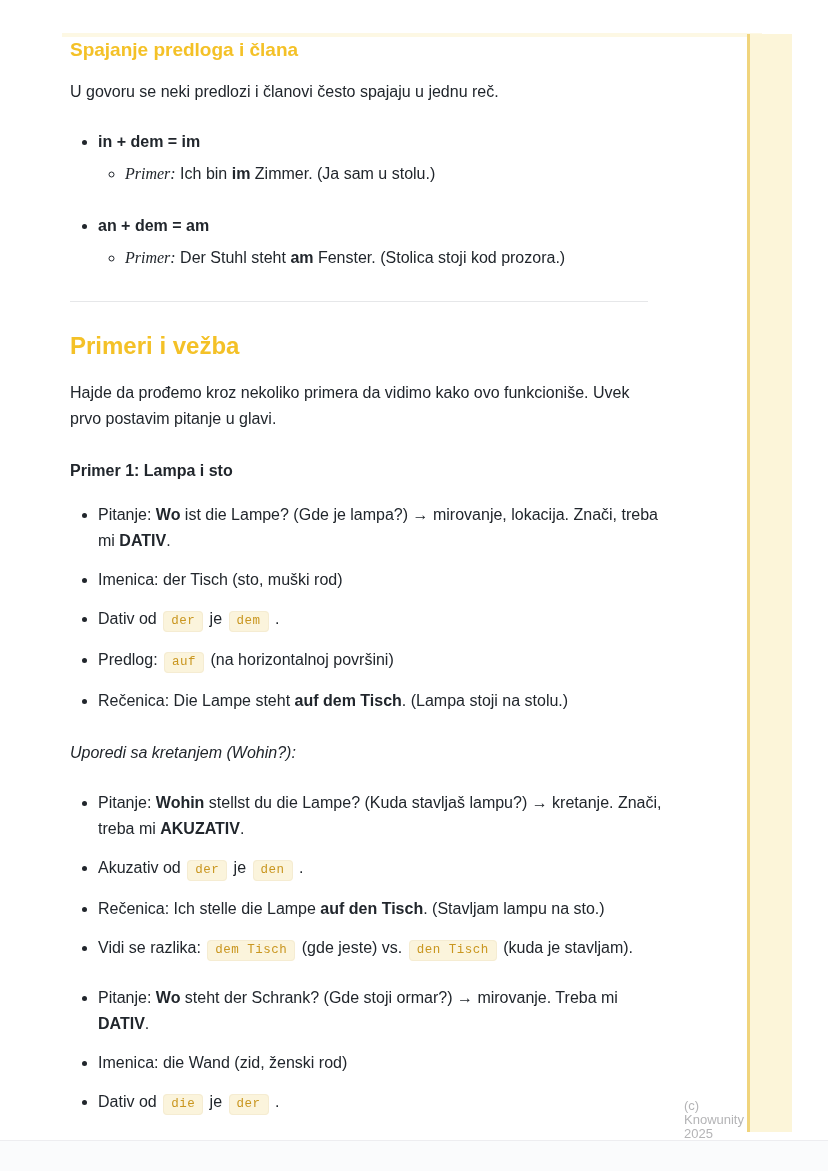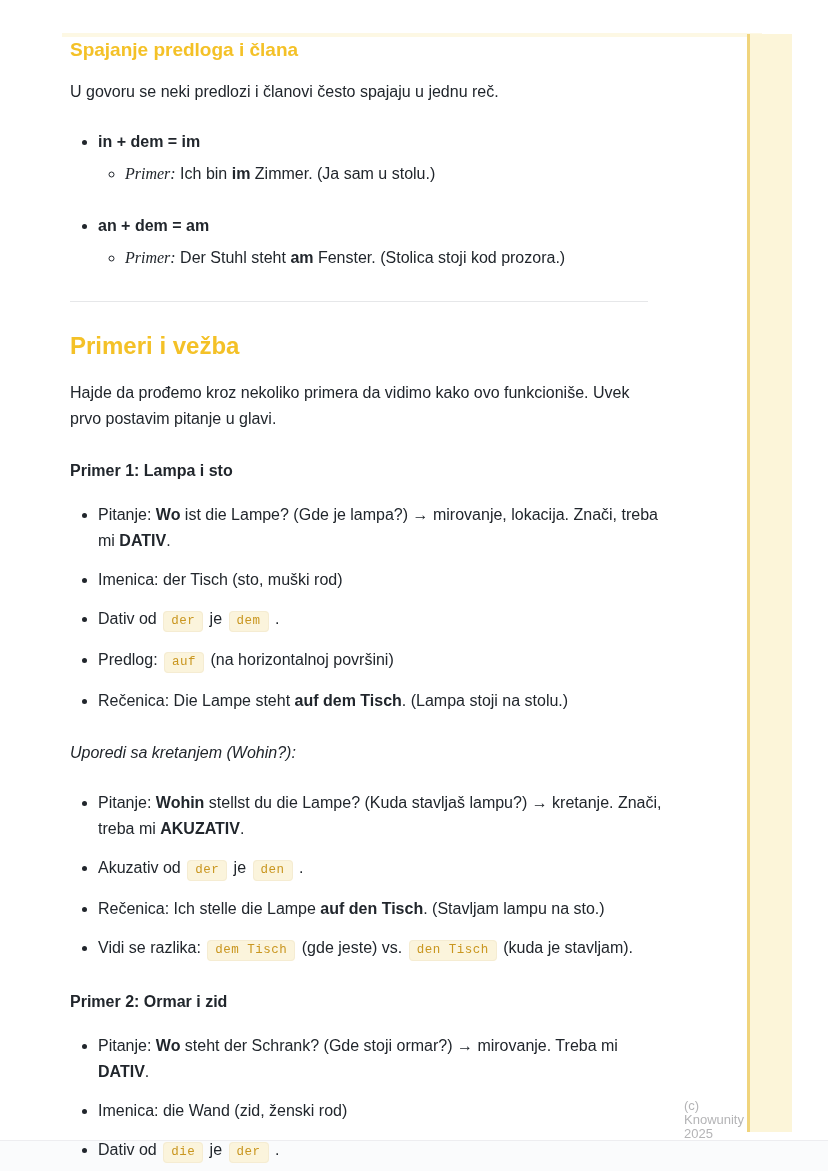--- a/index.html
+++ b/index.html
@@ -154,21 +154,20 @@
 
     <p class="note">Uporedi sa kretanjem (Wohin?):</p>
 
     <ul class="blist">
       <li><span>Pitanje: </span><span class="b">Wohin</span><span> stellst du die Lampe? (Kuda stavljaš lampu?) → kretanje. Znači, treba mi </span><span class="b">AKUZATIV</span><span>.</span></li>
       <li><span>Akuzativ od </span><span class="code">der</span><span> je </span><span class="code">den</span><span> .</span></li>
       <li><span>Rečenica: Ich stelle die Lampe </span><span class="b">auf den Tisch</span><span>. (Stavljam lampu na sto.)</span></li>
       <li><span>Vidi se razlika: </span><span class="code">dem Tisch</span><span> (gde jeste) vs. </span><span class="code">den Tisch</span><span> (kuda je stavljam).</span></li>
     </ul>
 
-    <h4 class="primer-title">Primer 2: Ormar i zid</h4>
 
     <ul class="blist">
       <li><span>Pitanje: </span><span class="b">Wo</span><span> steht der Schrank? (Gde stoji ormar?) → mirovanje. Treba mi </span><span class="b">DATIV</span><span>.</span></li>
       <li><span>Imenica: die Wand (zid, ženski rod)</span></li>
       <li><span>Dativ od </span><span class="code">die</span><span> je </span><span class="code">der</span><span> .</span></li>
 
     </ul>
 
   </div>
 

